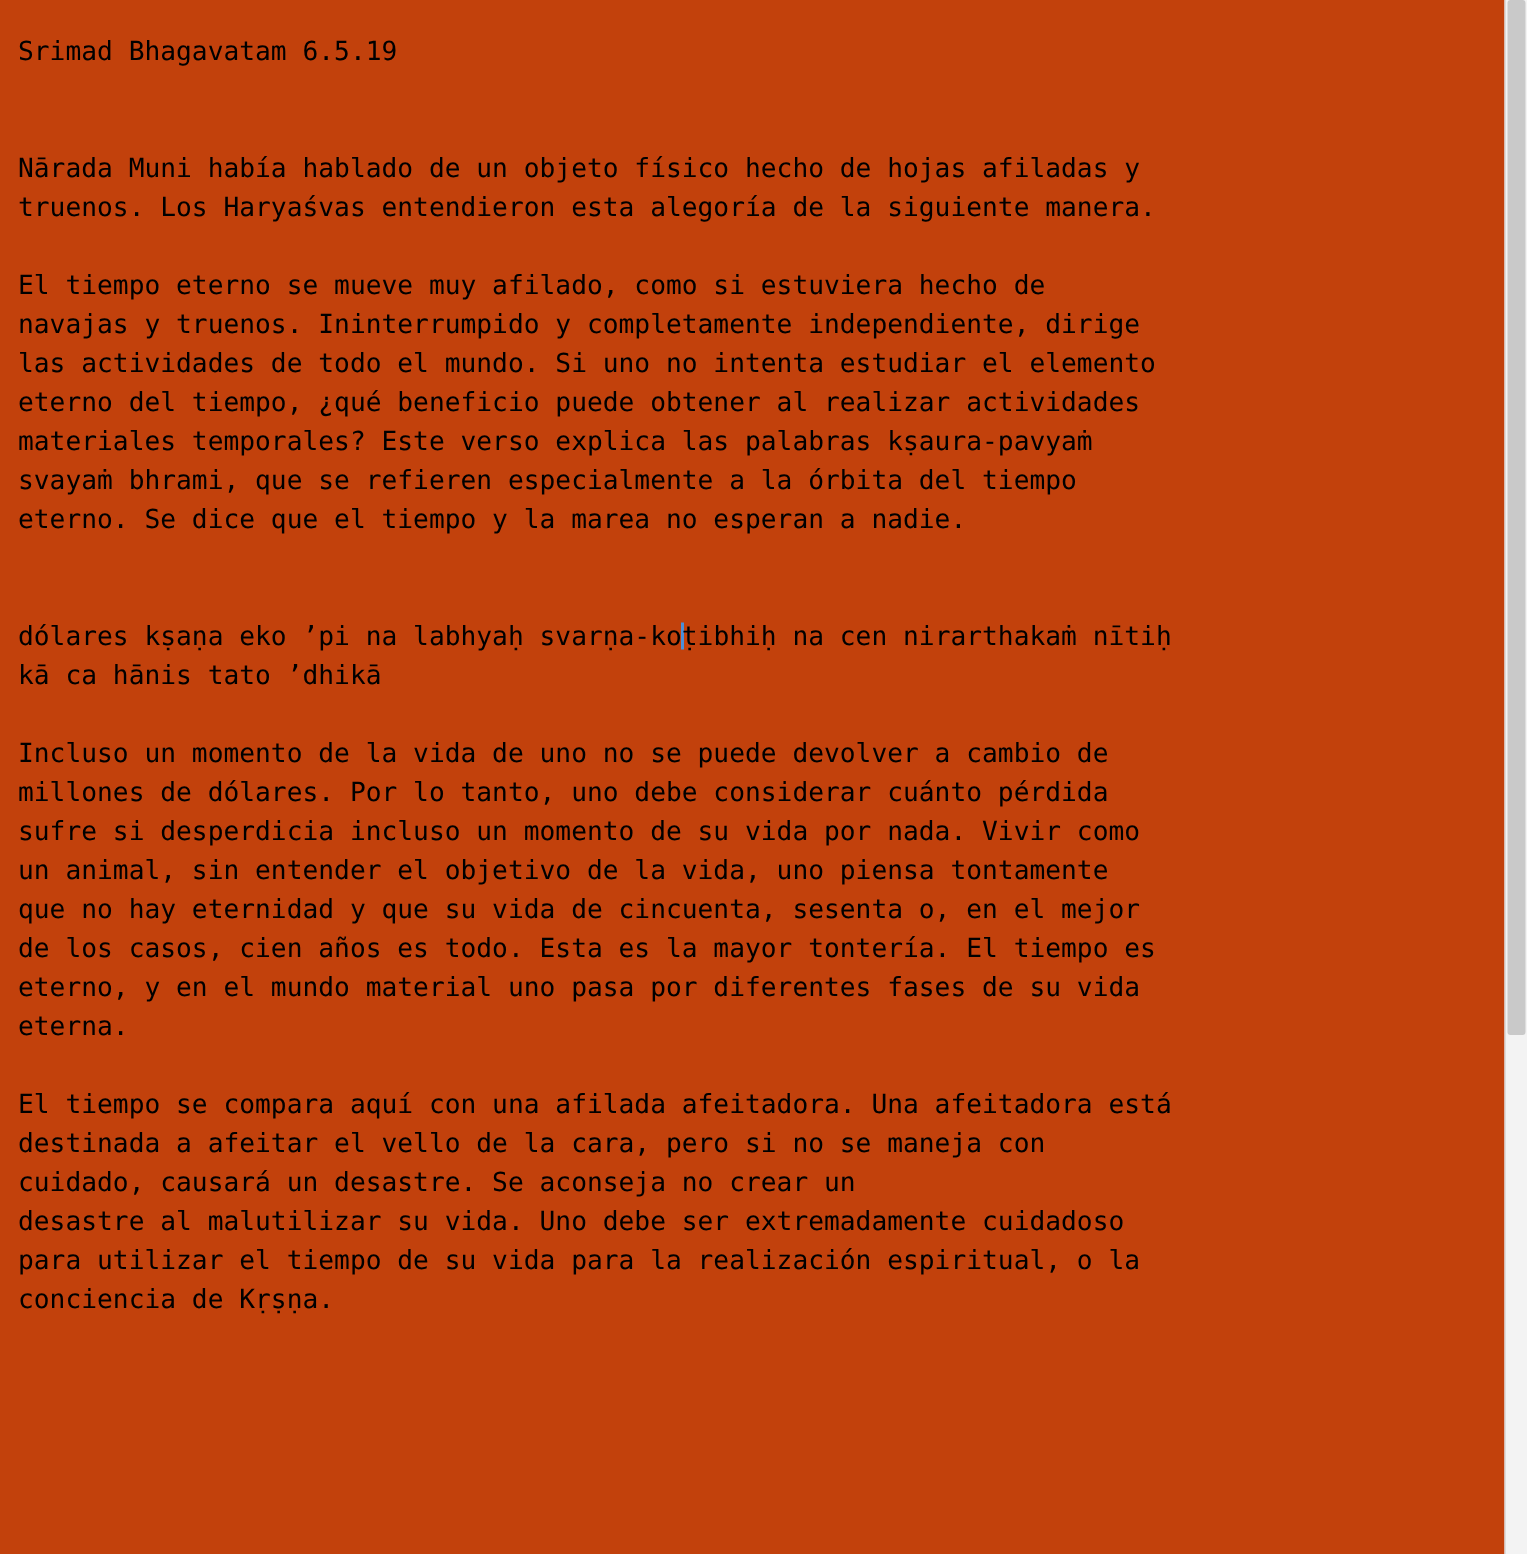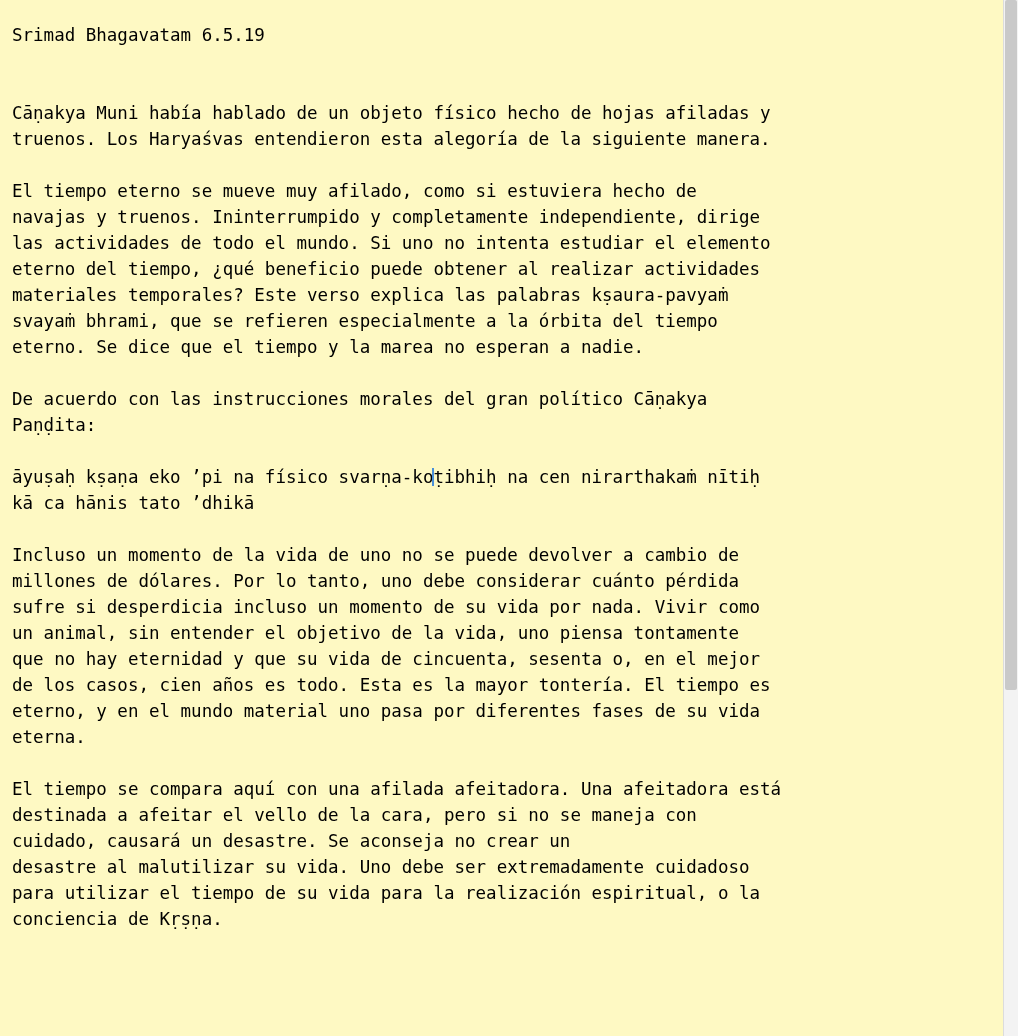--- a/index.html
+++ b/index.html
@@ -16,21 +16,21 @@
     position: relative;
   }
   #editor {
     position: absolute;
     left: 0;
     top: 0;
     width: 1004px;
     height: 1036px;
     padding: 22px 0 0 12px;
     box-sizing: border-box;
-    background: #fef9c3;
+    background: #c2410c;
   }
   .para {
     font-size: 17.5px;
     line-height: 26px;
     letter-spacing: 0px;
     white-space: pre-wrap;
     word-break: normal;
     margin: 0;
   }
   .blank {
@@ -70,41 +70,39 @@
 
 <div id="editor">
 
   <div class="para">Srimad Bhagavatam 6.5.19</div>
 
   <div class="blank"></div>
 
 
   <div class="blank"></div>
 
-  <div class="para">Cāṇakya Muni había hablado de un objeto físico hecho de hojas afiladas y
+  <div class="para">Nārada Muni había hablado de un objeto físico hecho de hojas afiladas y
 truenos. Los Haryaśvas entendieron esta alegoría de la siguiente manera.</div>
 
   <div class="blank"></div>
 
   <div class="para">El tiempo eterno se mueve muy afilado, como si estuviera hecho de
 navajas y truenos. Ininterrumpido y completamente independiente, dirige
 las actividades de todo el mundo. Si uno no intenta estudiar el elemento
 eterno del tiempo, ¿qué beneficio puede obtener al realizar actividades
 materiales temporales? Este verso explica las palabras kṣaura-pavyaṁ
 svayaṁ bhrami, que se refieren especialmente a la órbita del tiempo
 eterno. Se dice que el tiempo y la marea no esperan a nadie.</div>
 
   <div class="blank"></div>
 
-  <div class="para">De acuerdo con las instrucciones morales del gran político Cāṇakya
-Paṇḍita:</div>
 
   <div class="blank"></div>
 
-  <div class="para"><span>āyuṣaḥ kṣaṇa eko ’pi na físico svarṇa-ko</span><span class="caret"></span><span>ṭibhiḥ na cen nirarthakaṁ nītiḥ
+  <div class="para"><span>dólares kṣaṇa eko ’pi na labhyaḥ svarṇa-ko</span><span class="caret"></span><span>ṭibhiḥ na cen nirarthakaṁ nītiḥ
 kā ca hānis tato ’dhikā</span></div>
 
   <div class="blank"></div>
 
   <div class="para">Incluso un momento de la vida de uno no se puede devolver a cambio de
 millones de dólares. Por lo tanto, uno debe considerar cuánto pérdida
 sufre si desperdicia incluso un momento de su vida por nada. Vivir como
 un animal, sin entender el objetivo de la vida, uno piensa tontamente
 que no hay eternidad y que su vida de cincuenta, sesenta o, en el mejor
 de los casos, cien años es todo. Esta es la mayor tontería. El tiempo es

